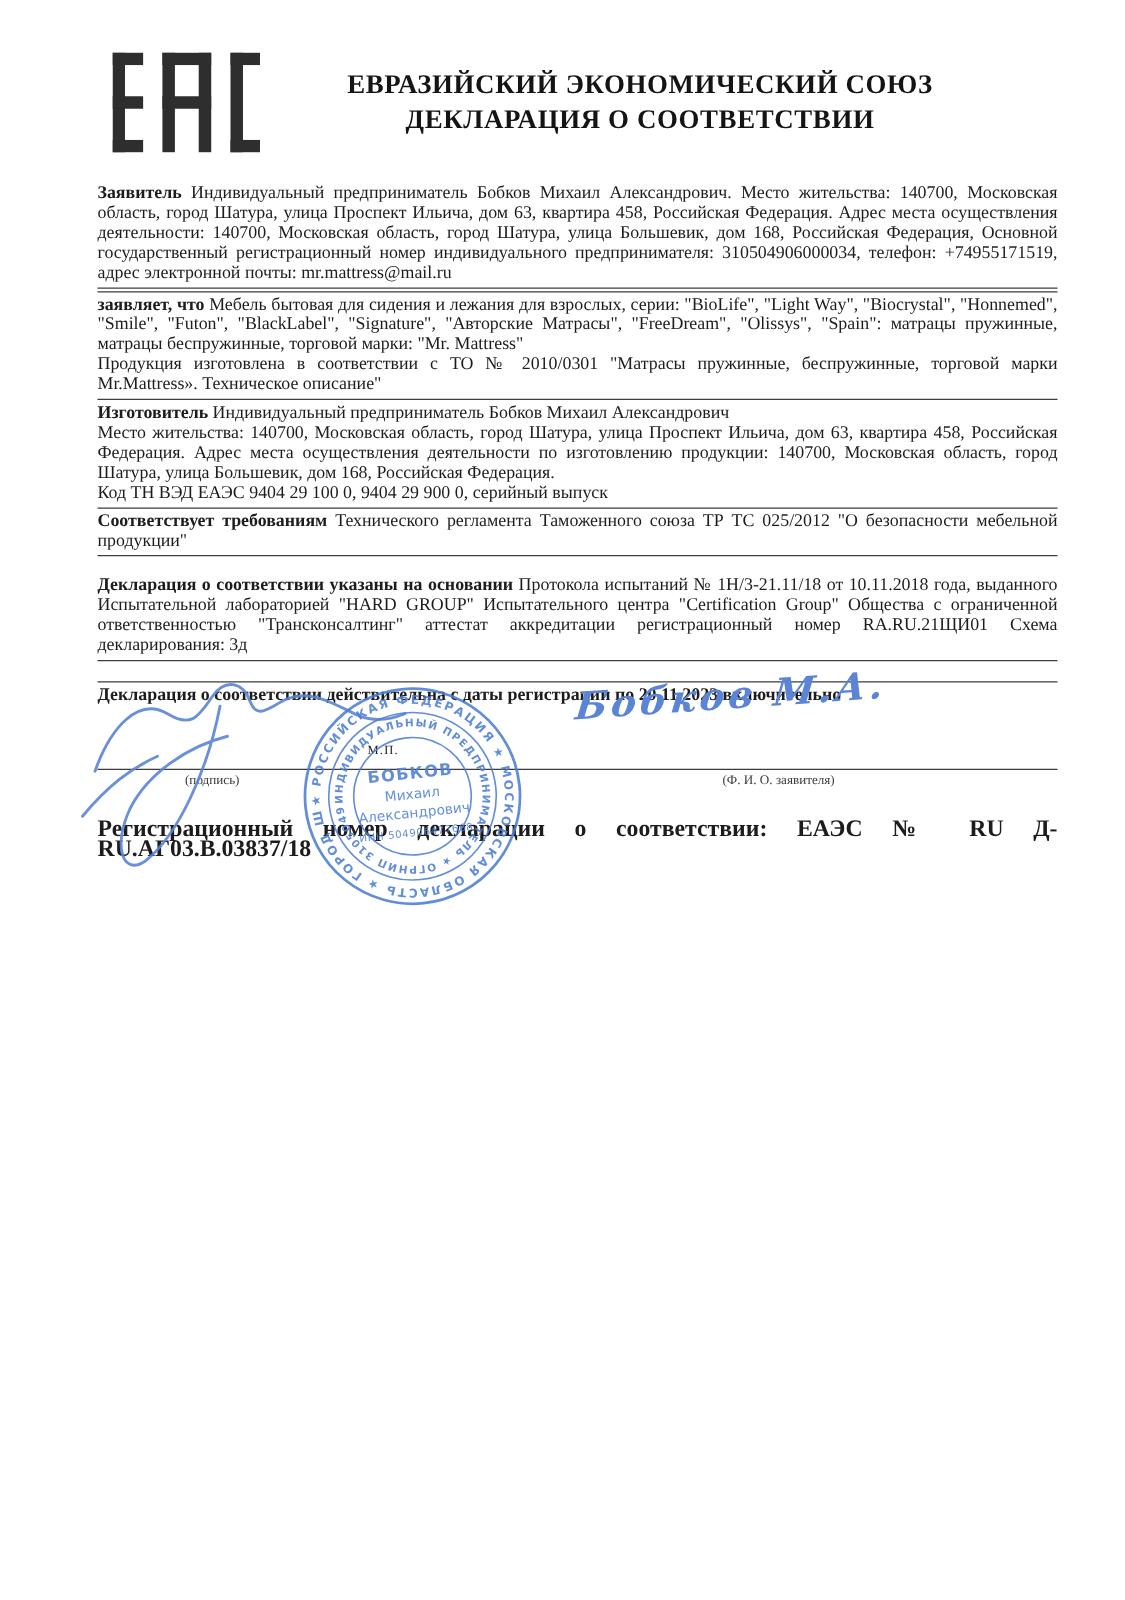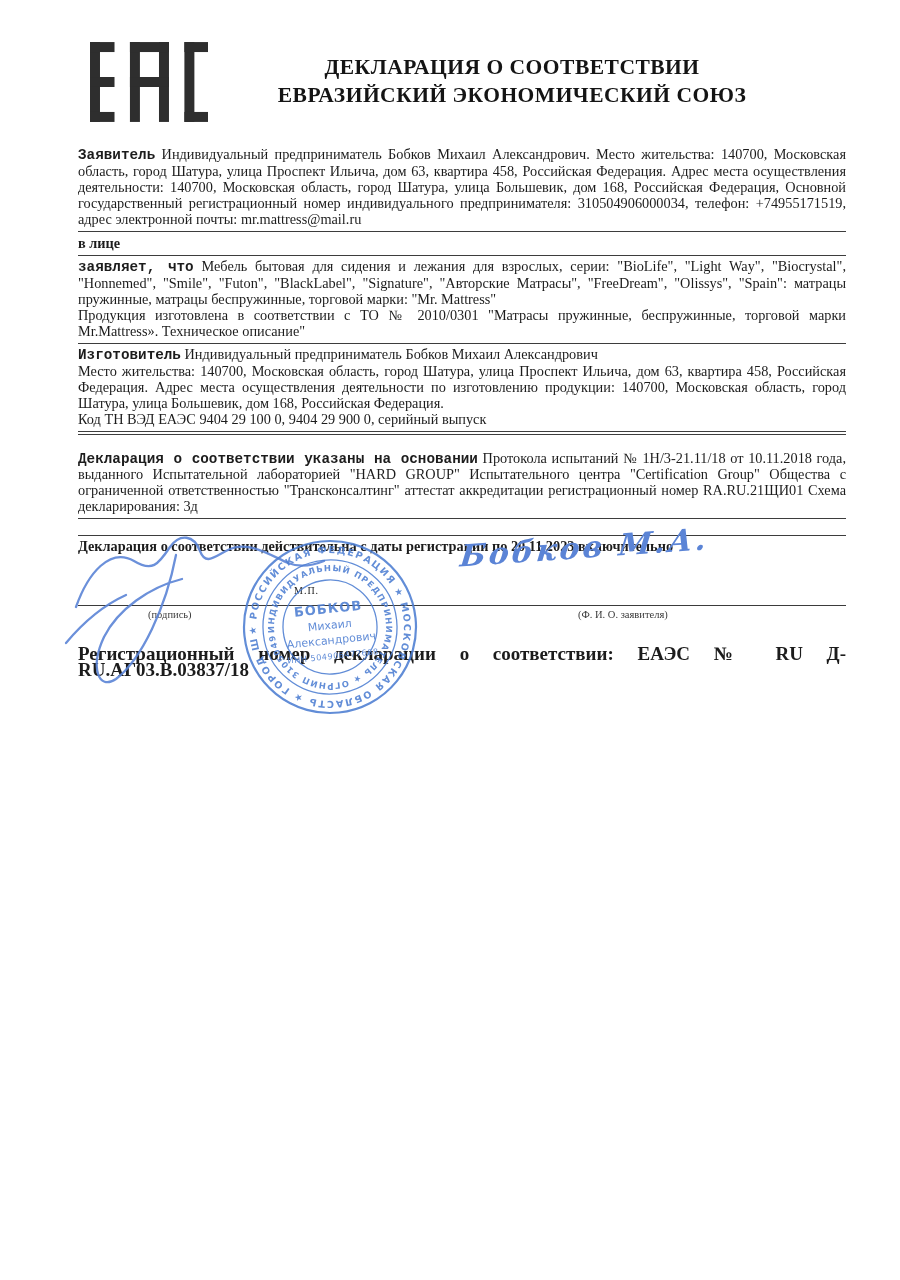--- a/index.html
+++ b/index.html
@@ -14,21 +14,21 @@
     box-sizing: border-box;
     padding: 42px 54px 0 78px;
   }
   
   .header { display:flex; align-items:center; }
   .eac-logo { width:118px; height:80px; margin-left:12px; flex:0 0 auto; }
   .titles { flex:1; text-align:center; font-weight:bold; font-size:21.5px; line-height:1.3; letter-spacing:.5px; color:#141414; padding-right:30px; }
   
   .body { margin-top:24px; font-size:14.3px; line-height:15.9px; text-align:justify; }
   .para { margin:0; padding:1px 0 2px 0; }
-  .para b { font-weight:bold;font-family:Liberation Mono, monospace; }
+  .para b { font-weight:bold; }
   .rule { border-top:1.6px solid #3d3d3d; height:0; margin:1px 0 2px 0; }
   .rule.thin { border-top-width:1.2px; }
   .gap { height:13px; }
   .inline-row { font-weight:bold; padding:2px 0 3px 0; }
   .bold-line { font-weight:bold; }
   
   .sig-block { position:relative; margin-top:2px; }
   .sig-area { position:relative; height:46px; border-bottom:1.6px solid #3b3b3b; }
   .captions { position:relative; height:16px; font-size:10.5px; color:#3a3a3a; text-align:left; }
   .cap-sign { position:absolute; left:70px; top:1px; }
@@ -66,39 +66,39 @@
         <rect x="44" y="0" width="11" height="88"></rect>
         <rect x="76" y="0" width="11" height="88"></rect>
         <rect x="44" y="0" width="43" height="11"></rect>
         <rect x="44" y="38.5" width="43" height="11"></rect>
         <rect x="104" y="0" width="11" height="88"></rect>
         <rect x="104" y="0" width="26" height="11"></rect>
         <rect x="104" y="77" width="26" height="11"></rect>
       </g>
     </svg>
     <div class="titles">
+      <div>ЕВРАЗИЙСКИЙ ЭКОНОМИЧЕСКИЙ СОЮЗ</div>
       <div>ДЕКЛАРАЦИЯ О СООТВЕТСТВИИ</div>
-      <div>ЕВРАЗИЙСКИЙ ЭКОНОМИЧЕСКИЙ СОЮЗ</div>
     </div>
   </div>
 
   <div class="body">
 
     <p class="para"><b>Заявитель</b> <span>Индивидуальный предприниматель Бобков Михаил Александрович. Место жительства: 140700, Московская область, город Шатура, улица Проспект Ильича, дом 63, квартира 458, Российская Федерация. Адрес места осуществления деятельности: 140700, Московская область, город Шатура, улица Большевик, дом 168, Российская Федерация, Основной государственный регистрационный номер индивидуального предпринимателя: 310504906000034, телефон: +74955171519, адрес электронной почты: mr.mattress@mail.ru</span></p>
     <div class="rule"></div>
 
-    <div class="inline-row"><span>в лице</span></div>
     <div class="rule"></div>
 
     <p class="para"><b>заявляет, что</b> <span>Мебель бытовая для сидения и лежания для взрослых, серии: "BioLife", "Light Way", "Biocrystal", "Honnemed", "Smile", "Futon", "BlackLabel", "Signature", "Авторские Матрасы", "FreeDream", "Olissys", "Spain": матрацы пружинные, матрацы беспружинные, торговой марки: "Mr. Mattress"</span><br><span>Продукция изготовлена в соответствии с ТО № 2010/0301 "Матрасы пружинные, беспружинные, торговой марки Mr.Mattress». Техническое описание"</span></p>
     <div class="rule"></div>
 
     <p class="para"><b>Изготовитель</b> <span>Индивидуальный предприниматель Бобков Михаил Александрович</span><br><span>Место жительства: 140700, Московская область, город Шатура, улица Проспект Ильича, дом 63, квартира 458, Российская Федерация. Адрес места осуществления деятельности по изготовлению продукции: 140700, Московская область, город Шатура, улица Большевик, дом 168, Российская Федерация.</span><br><span>Код ТН ВЭД ЕАЭС 9404 29 100 0, 9404 29 900 0, серийный выпуск</span></p>
     <div class="rule"></div>
 
+    <p class="para"><b>Соответствует требованиям</b> <span>Технического регламента Таможенного союза ТР ТС 025/2012 "О безопасности мебельной продукции"</span></p>
     <div class="rule"></div>
 
     <div class="gap"></div>
     <p class="para"><b>Декларация о соответствии указаны на основании</b> <span>Протокола испытаний № 1Н/3-21.11/18 от 10.11.2018 года, выданного Испытательной лабораторией "HARD GROUP" Испытательного центра "Certification Group" Общества с ограниченной ответственностью "Трансконсалтинг" аттестат аккредитации регистрационный номер RA.RU.21ЩИ01 Схема декларирования: 3д</span></p>
     <div class="rule"></div>
 
     <div class="gap"></div>
     <div class="rule thin"></div>
 
     <p class="para bold-line"><span>Декларация о соответствии действительна с даты регистрации по 20.11.2023 включительно</span></p>

